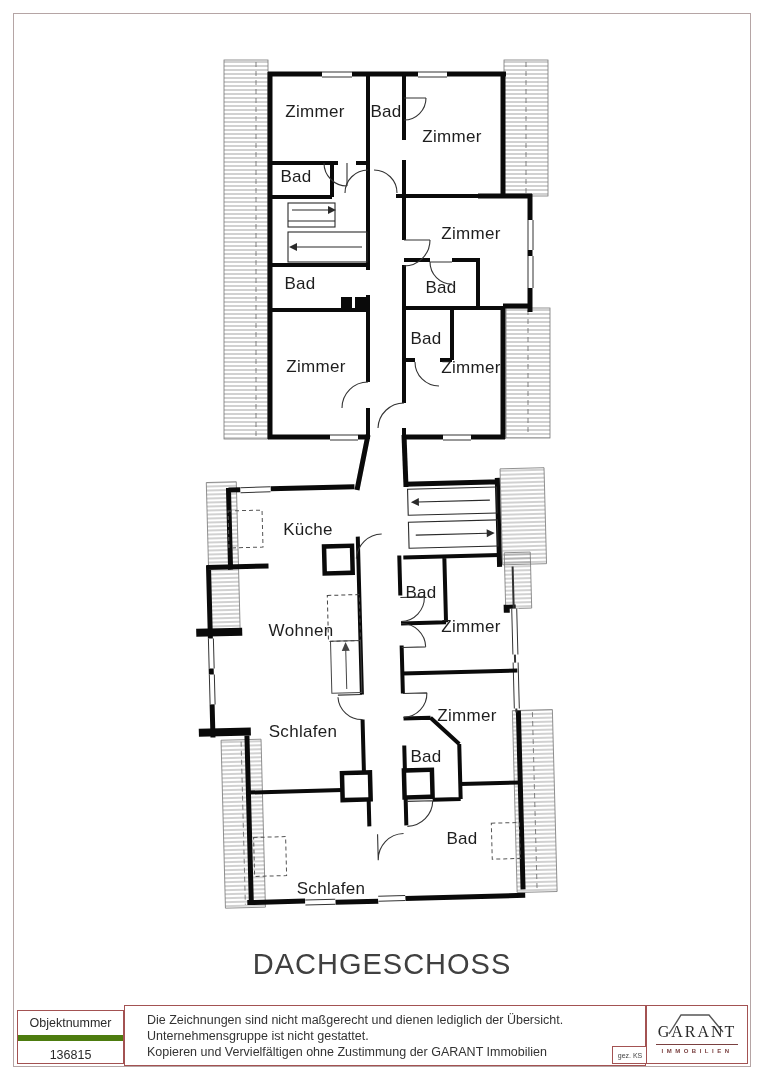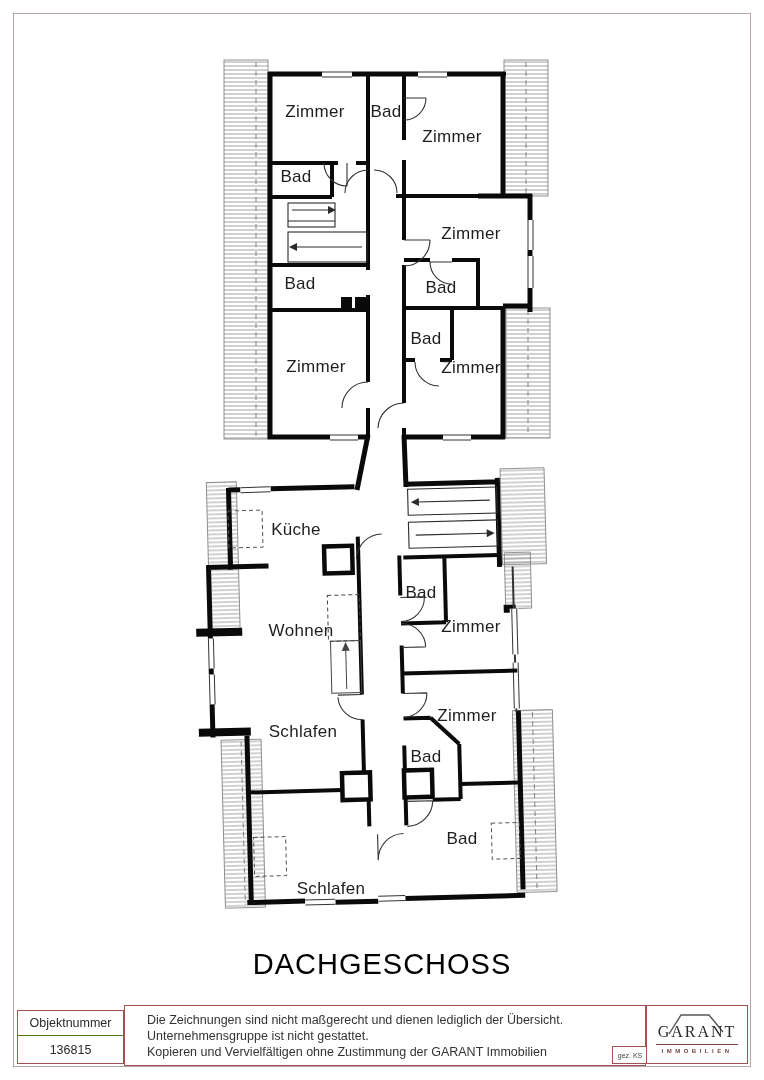--- a/index.html
+++ b/index.html
@@ -4,26 +4,26 @@
 <style>
   html,body{margin:0;padding:0;background:#fff;}
   .page{position:relative;width:764px;height:1080px;background:#ffffff;overflow:hidden;
         font-family:"Liberation Sans", sans-serif;}
   .frame{position:absolute;left:13px;top:13px;right:13px;bottom:13px;
          border:1px solid #b5a5a5;pointer-events:none;}
   .plan-svg{position:absolute;left:0;top:0;}
   .room-label{position:absolute;transform:translate(-50%,-50%);
               font-size:17px;color:#1e1e1e;white-space:nowrap;letter-spacing:0.3px;}
   .page-title{position:absolute;left:50%;top:948px;transform:translateX(-50%);
-              font-size:29px;color:#000000;letter-spacing:1px;white-space:nowrap;}
+              font-size:29px;color:#404040;letter-spacing:1px;white-space:nowrap;}
   .fbox{position:absolute;border:1px solid #a35252;box-sizing:border-box;background:#fff;}
   .objnum{left:17px;top:1010px;width:107px;height:54px;}
   .objnum .cell{display:flex;align-items:center;justify-content:center;
                 color:#2a2a2a;font-size:12.5px;}
-  .objnum .cell.top{height:24px;border-bottom:1px solid #4d7c0f;text-align:right;}
+  .objnum .cell.top{height:24px;border-bottom:6px solid #4d7c0f;text-align:right;}
   .objnum .cell.bot{height:28px;}
   .disclaimer{left:124px;top:1005px;width:522px;height:61px;padding:6px 22px;}
   .disclaimer div{font-size:12.5px;line-height:16px;color:#333;}
   .gezbox{left:612px;top:1046px;width:36px;height:18px;display:flex;
           align-items:center;justify-content:center;}
   .gezbox span{font-size:7px;color:#444;}
   .logobox{left:646px;top:1005px;width:102px;height:59px;}
   .logo-inner{position:relative;width:100%;height:100%;}
   .logo-roof{position:absolute;left:0;top:2px;}
   .logo-garant{position:absolute;left:0;top:17px;width:100%;text-align:center;
@@ -216,21 +216,21 @@
     <div class="room-label" style="left:315px;top:112px">Zimmer</div>
     <div class="room-label" style="left:386px;top:112px">Bad</div>
     <div class="room-label" style="left:452px;top:137px">Zimmer</div>
     <div class="room-label" style="left:296px;top:177px">Bad</div>
     <div class="room-label" style="left:471px;top:234px">Zimmer</div>
     <div class="room-label" style="left:300px;top:284px">Bad</div>
     <div class="room-label" style="left:441px;top:288px">Bad</div>
     <div class="room-label" style="left:426px;top:339px">Bad</div>
     <div class="room-label" style="left:316px;top:367px">Zimmer</div>
     <div class="room-label" style="left:471px;top:368px">Zimmer</div>
-    <div class="room-label" style="left:296px;top:530px">Küche</div>
+    <div class="room-label" style="left:308px;top:530px">Küche</div>
     <div class="room-label" style="left:421px;top:593px">Bad</div>
     <div class="room-label" style="left:471px;top:627px">Zimmer</div>
     <div class="room-label" style="left:301px;top:631px">Wohnen</div>
     <div class="room-label" style="left:467px;top:716px">Zimmer</div>
     <div class="room-label" style="left:303px;top:732px">Schlafen</div>
     <div class="room-label" style="left:426px;top:757px">Bad</div>
     <div class="room-label" style="left:331px;top:889px">Schlafen</div>
     <div class="room-label" style="left:462px;top:839px">Bad</div>
   </div>
 

